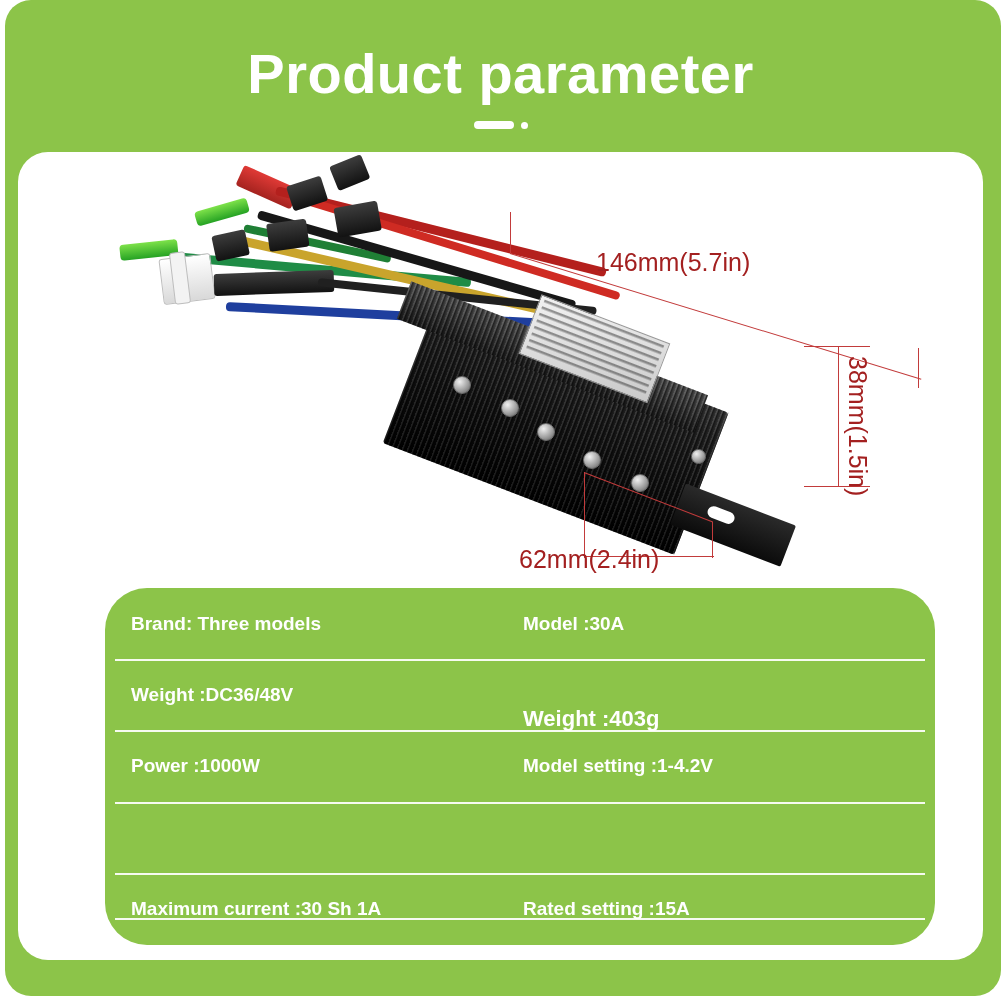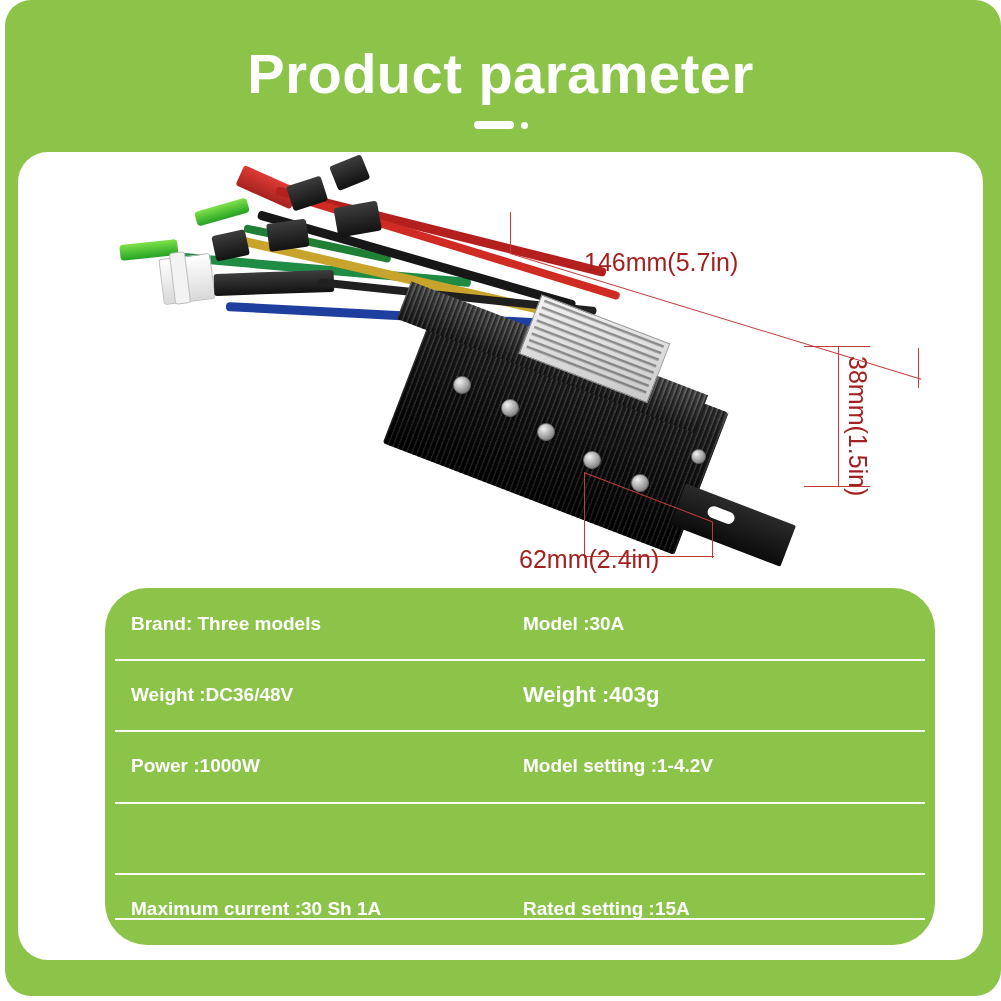--- a/index.html
+++ b/index.html
@@ -225,21 +225,21 @@
     height: 71.4px;
     display: flex;
     align-items: center;
     color: #ffffff;
     font-size: 19px;
     font-weight: bold;
     line-height: 1.35;
   }
   .spec-cell.col-left { left: 26px; width: 400px; }
   .spec-cell.col-right { left: 418px; width: 400px; }
-  .spec-cell.big { font-size: 22px; }
+  .spec-cell.big { font-size: 22px; margin-top: 24px; }
   .row-sep {
     position: absolute;
     left: 10px;
     width: 810px;
     height: 2px;
     background: #ffffff;
     opacity: 0.92;
   }
 </style>
 </head>
@@ -319,21 +319,21 @@
     <div class="dim-line" style="left:820px; top:194px; width:1px; height:140px;"></div>
     <div class="dim-line" style="left:786px; top:194px; width:66px; height:1px;"></div>
     <div class="dim-line" style="left:786px; top:334px; width:66px; height:1px;"></div>
 
     <div class="dim-line" style="left:566px; top:320px; width:138px; height:1px; transform:rotate(21deg);"></div>
     <div class="dim-line" style="left:566px; top:320px; width:1px; height:86px;"></div>
     <div class="dim-line" style="left:694px; top:370px; width:1px; height:36px;"></div>
     <div class="dim-line" style="left:566px; top:404px; width:130px; height:1px;"></div>
   </div>
 
-  <div class="dim-text" style="left:584px; top:248px;">146mm(5.7in)</div>
+  <div class="dim-text" style="left:596px; top:248px;">146mm(5.7in)</div>
   <div class="dim-text vertical" style="left:872px; top:356px;">38mm(1.5in)</div>
   <div class="dim-text" style="left:519px; top:545px;">62mm(2.4in)</div>
 
   <div class="spec-card"></div>
 
   <div class="spec-rows">
 
     <div class="spec-row" style="top:0px;">
       <div class="spec-cell col-left">Brand: Three models</div>
       <div class="spec-cell col-right">Model :30A</div>

